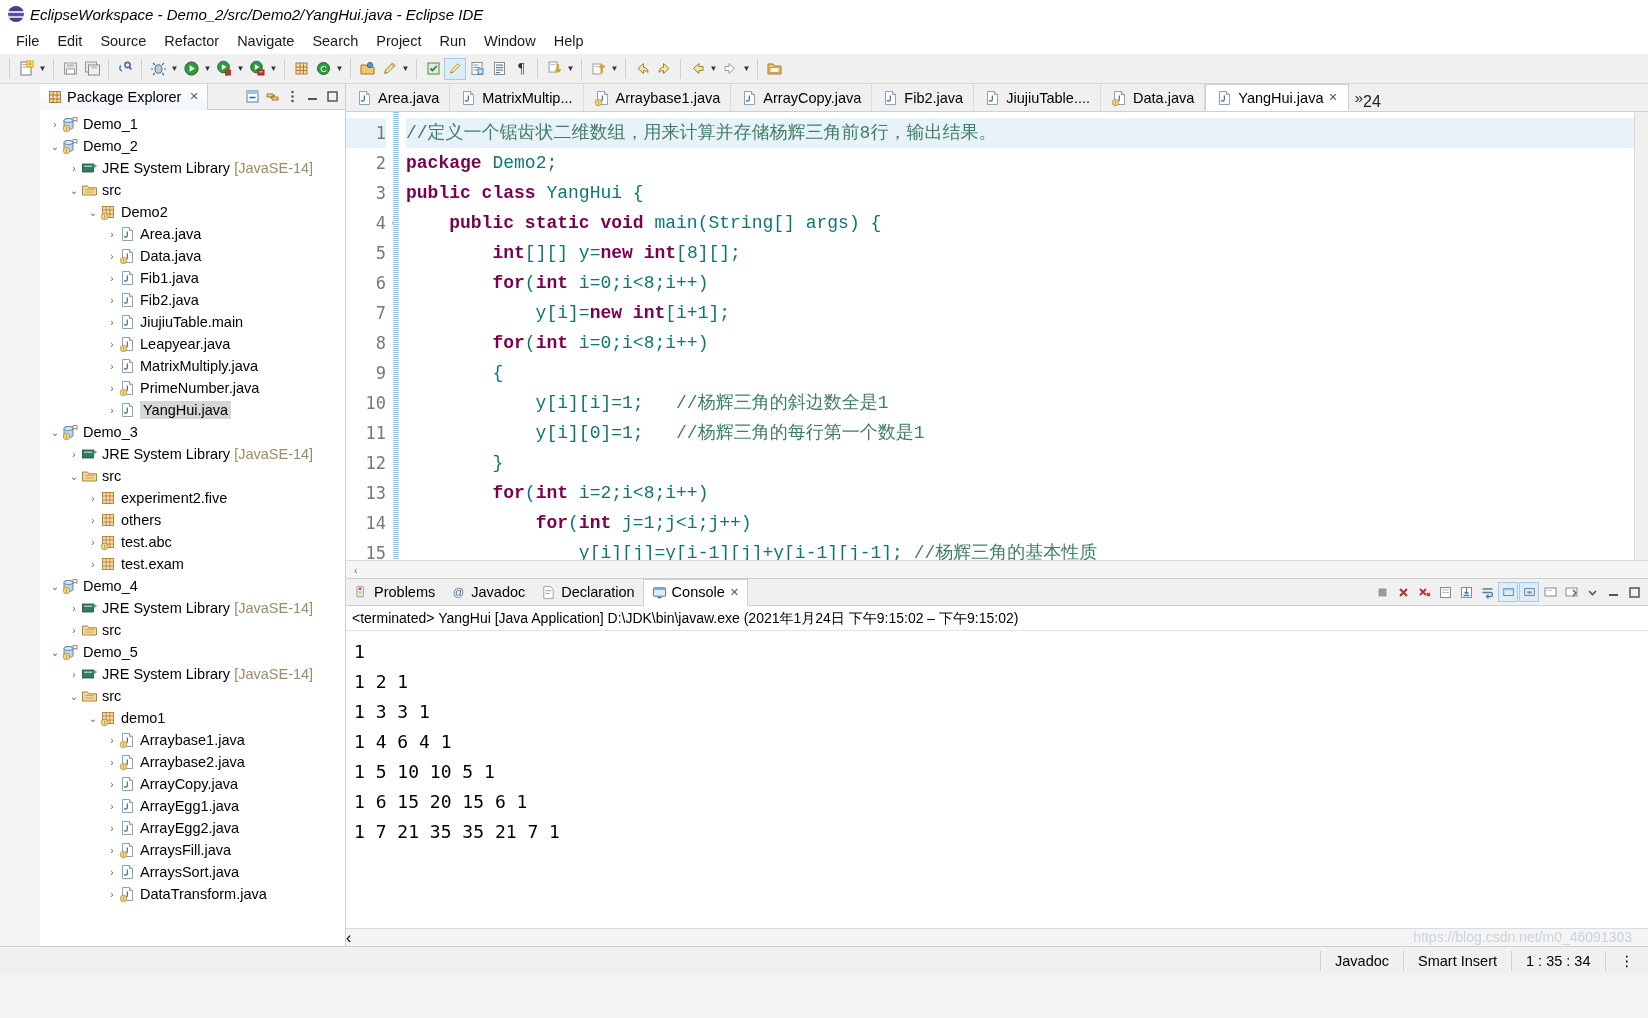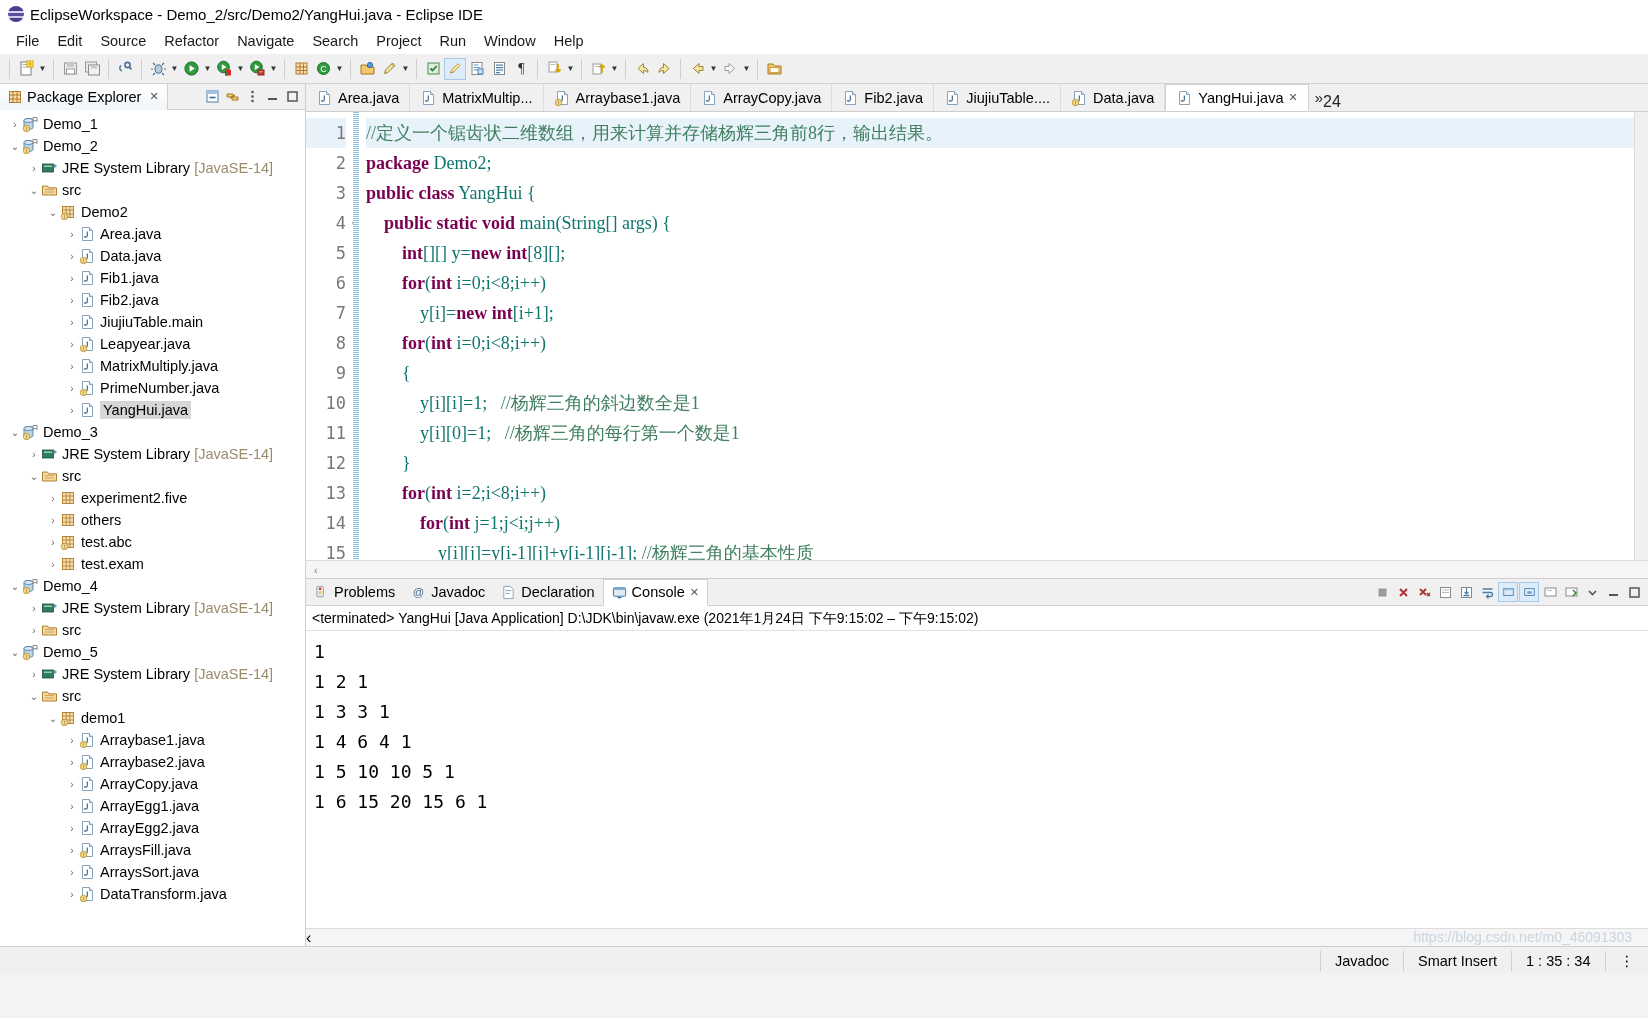--- a/index.html
+++ b/index.html
@@ -7,21 +7,21 @@
     width: 1648px; height: 1018px;
     background: #ffffff;
     font-family: "Liberation Sans", sans-serif;
     overflow: hidden;
   }
   #app { position: relative; width: 1648px; height: 1018px; background: #f3f3f3; }
 
   
   .titlebar {
     height: 28px; display: flex; align-items: center; padding-left: 8px;
-    background: #ffffff; font-size: 15px; color: #000;
+    background: #ffffff; font-size: 15px; color: #000; font-style: italic;
   }
   .eclipse-logo {
     width: 16px; height: 16px; border-radius: 50%; margin-right: 6px;
     background: linear-gradient(180deg,#4b3d8f 0%,#4b3d8f 30%,#d8d4ee 31%,#d8d4ee 44%,#5c4da0 45%,#5c4da0 62%,#cfcae8 63%,#cfcae8 74%,#4b3d8f 75%,#4b3d8f 100%);
     flex: none;
   }
 
   
   .menubar {
     height: 26px; display: flex; align-items: center; padding-left: 7px;
@@ -39,21 +39,21 @@
             justify-content: center; flex: none; }
   .tb-btn.sel { background: #dcecfb; border: 1px solid #a8c8e8; }
   .tb-arrow { width: 11px; height: 22px; display:flex; align-items:center;
               justify-content:center; font-size: 8px; color:#333; flex:none; }
 
   
   .body-row { display: flex; height: 862px; }
 
   
   .explorer { width: 306px; background: #fff; border-right: 1px solid #cfcfcf;
-              display:flex; flex-direction:column; }
+              display:flex; flex-direction:column;margin-left:40px; }
   .view-tabbar {
     height: 26px; display:flex; align-items:center; background:#f0f0f0;
     border-bottom: 1px solid #cfcfcf;
   }
   .view-tab {
     height: 26px; display:flex; align-items:center; gap:5px; padding: 0 8px;
     background: linear-gradient(180deg,#ffffff,#f2f6fa);
     border-right: 1px solid #cfcfcf;
     font-size: 14.5px; color:#000;
   }
@@ -86,21 +86,21 @@
                    padding: 0 6px; height:27px; }
 
   .code-wrap { flex:1; display:flex; background:#fff; position:relative; overflow:hidden; }
   .gutter-num { width: 46px; background:#ffffff; text-align:right; padding-right:6px;
                 font-family:"DejaVu Sans Mono", monospace; font-size:17px; color:#787878;
                 padding-top:6px; flex:none; }
   .fold-col { width: 14px; background:#ffffff; flex:none; padding-top:6px;
               font-family:"DejaVu Sans Mono", monospace; font-size:12px; color:#777; }
   .quick-diff { position:absolute; left:47px; top:0; width:6px; height:100%;
                 background: repeating-linear-gradient(180deg,#8ec5e8 0 1px,#ffffff 1px 2px); }
-  .code { flex:1; padding-top:6px; font-family:Liberation Serif, serif;
+  .code { flex:1; padding-top:6px; font-family:Liberation Mono, monospace;
           font-size:18px; line-height:30px; white-space:pre; overflow:hidden;
           color:#000; min-width:0; }
   .ln { height:30px; line-height:30px; }
   .ln.cur { background:#e8f2fb; }
   .kw { color:#7b0052; font-weight:bold; }
   .cm { color:#3f7f5f; }
   .lit { color:#0f766e; }
   .hl-scroll-right { position:absolute; right:0; top:0; width:14px; height:100%;
                      background:#f0f0f0; border-left:1px solid #dcdcdc; }
   .hbar { height:18px; background:#f5f5f5; border-top:1px solid #dcdcdc;
@@ -1053,21 +1053,21 @@
                 </svg>
             </span>
             <span class="ca">
               <svg width="15" height="15" viewBox="0 0 15 15">
                   <rect x="3" y="3" width="9" height="9" fill="none" stroke="#555" stroke-width="1.5"></rect>
                 </svg>
             </span>
           </div>
         </div>
         <div class="con-status">&lt;terminated&gt; YangHui [Java Application] D:\JDK\bin\javaw.exe  (2021年1月24日 下午9:15:02 – 下午9:15:02)</div>
-        <div class="con-out" id="console-output"><div>1</div><div>1 2 1</div><div>1 3 3 1</div><div>1 4 6 4 1</div><div>1 5 10 10 5 1</div><div>1 6 15 20 15 6 1</div></div>
+        <div class="con-out" id="console-output"><div>1</div><div>1 2 1</div><div>1 3 3 1</div><div>1 4 6 4 1</div><div>1 5 10 10 5 1</div><div>1 6 15 20 15 6 1</div><div>1 7 21 35 35 21 7 1</div></div>
         <div class="con-bottom">
           <span class="chev">‹</span>
         </div>
       </div>
     </div>
   </div>
 
   <div class="statusbar">
     <span class="watermark">https://blog.csdn.net/m0_46091303</span>
     <span class="sb-spacer"></span>

